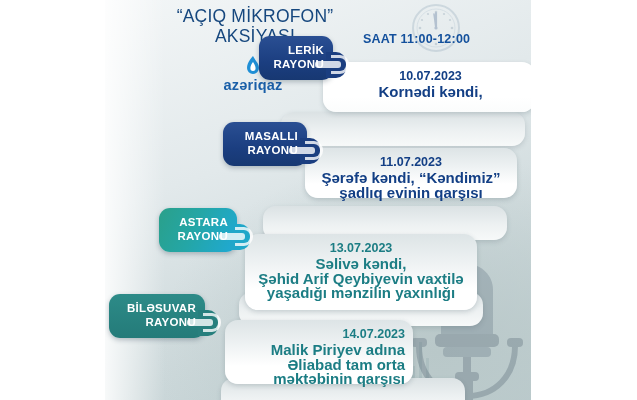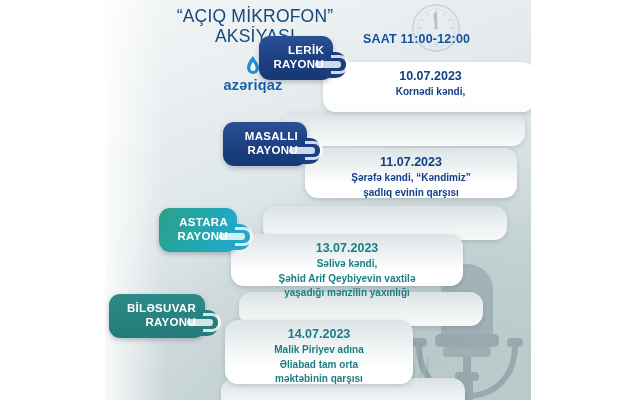--- a/index.html
+++ b/index.html
@@ -39,21 +39,21 @@
   .saat{position:absolute;left:258px;top:32px;width:180px;text-align:left;
         color:#13509c;font-weight:bold;font-size:12.5px;letter-spacing:.2px;}
 
   
   .card{position:absolute;border-radius:13px;
         background:linear-gradient(180deg,#dde4e6 0%,#eef2f3 38%,#ffffff 72%,#ffffff 100%);
         box-shadow:0 2px 5px rgba(60,80,90,.22);
         text-align:center;padding:6px 8px 8px;box-sizing:border-box;}
   .card.white{background:linear-gradient(180deg,#ffffff 0%,#ffffff 70%,#fbfcfc 100%);padding-left:11px;}
   .card .date{font-weight:bold;font-size:12.5px;line-height:16px;margin-bottom:1px;}
-  .card .addr{font-weight:bold;font-size:10px;line-height:14.5px;}
+  .card .addr{font-weight:bold;font-size:15px;line-height:14.5px;}
   .navytxt{color:#133f85;}
   .tealtxt{color:#1c7d84;}
 
   
   .ghost{position:absolute;border-radius:13px;
          background:linear-gradient(180deg,#dbe2e4 0%,#edf1f2 55%,#f7f9f9 100%);
          box-shadow:0 2px 5px rgba(60,80,90,.18);}
 
   
   .tag{position:absolute;border-radius:11px;box-sizing:border-box;
@@ -180,37 +180,37 @@
     <div class="tag tag-navy" style="left:118px;top:122px;width:84px;">
       <span>MASALLI</span>
       <span class="n2">RAYONU</span>
       <span class="tail tail-navy"></span>
       <span class="plug">
         <span class="bar"></span>
           <span class="hook"></span>
       </span>
     </div>
 
-    <div class="card" style="left:126px;top:234px;width:232px;height:52px;">
+    <div class="card" style="left:140px;top:234px;width:232px;height:76px;">
       <div class="date tealtxt">13.07.2023</div>
       <div class="addr tealtxt">Səlivə kəndi,</div>
       <div class="addr tealtxt">Şəhid Arif Qeybiyevin vaxtilə</div>
       <div class="addr tealtxt">yaşadığı mənzilin yaxınlığı</div>
     </div>
     <div class="tag tag-grad" style="left:54px;top:208px;width:78px;">
       <span>ASTARA</span>
       <span class="n2">RAYONU</span>
       <span class="tail tail-grad"></span>
       <span class="plug">
         <span class="bar"></span>
           <span class="hook"></span>
       </span>
     </div>
 
-    <div class="card" style="left:120px;top:320px;width:188px;height:64px;">
+    <div class="card" style="left:120px;top:320px;width:188px;height:64px;text-align:right;">
       <div class="date tealtxt">14.07.2023</div>
       <div class="addr tealtxt">Malik Piriyev adına</div>
       <div class="addr tealtxt">Əliabad tam orta</div>
       <div class="addr tealtxt">məktəbinin qarşısı</div>
     </div>
     <div class="tag tag-teal" style="left:4px;top:294px;width:96px;">
       <span>BİLƏSUVAR</span>
       <span class="n2">RAYONU</span>
       <span class="tail tail-teal"></span>
       <span class="plug">

